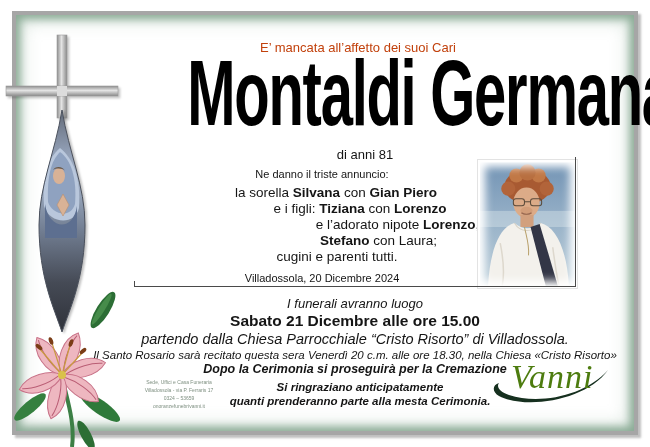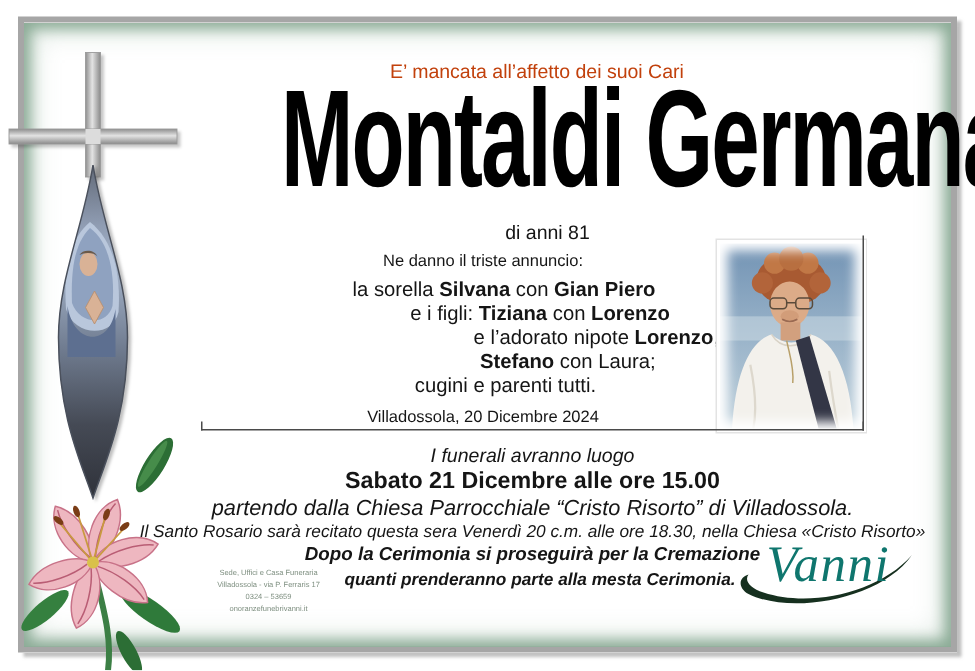--- a/index.html
+++ b/index.html
@@ -47,21 +47,21 @@
   .feather{position:absolute;inset:0;box-shadow:inset 0 0 8px 7px #fff;pointer-events:none;}
 
   
   .cross-wrap{position:absolute;left:0;top:28px;filter:drop-shadow(2px 2px 1px rgba(0,0,0,.22));}
   .kite-wrap{position:absolute;left:29px;top:108px;filter:drop-shadow(2px 1px 1px rgba(0,0,0,.25));}
   .lily-wrap{position:absolute;left:0;top:285px;}
 
   
   .logo{position:absolute;left:487px;top:358px;width:130px;height:56px;}
   .logo .lname{position:absolute;left:24px;top:0;font-family:"Liberation Serif",serif;
-               font-style:italic;font-size:34px;color:#0f766e;letter-spacing:1px;}
+               font-style:italic;font-size:34px;color:#4d7c0f;letter-spacing:1px;}
   .logo svg{position:absolute;left:0;top:0;}
 </style>
 </head>
 <body>
 
 <div id="card">
 
   <div class="frame"></div>
   <div class="frame-glow"></div>
 
@@ -125,20 +125,21 @@
   </div>
 
   <div class="contact">
     <div>Sede, Uffici e Casa Funeraria</div>
     <div>Villadossola - via P. Ferraris 17</div>
     <div>0324 – 53659</div>
     <div>onoranzefunebrivanni.it</div>
   </div>
 
   <div class="thanks">
+    <div>Si ringraziano anticipatamente</div>
     <div>quanti prenderanno parte alla mesta Cerimonia.</div>
   </div>
 
   <div class="logo">
     <svg width="130" height="56" viewBox="0 0 130 56">
       <path d="M121,12 C100,42 40,52 12,38 C5,34 5,27 12,25 C9,29 13,34 22,37 C52,47 98,38 121,12 Z" fill="#16301f"></path>
     </svg>
     <div class="lname">Vanni</div>
   </div>
 

